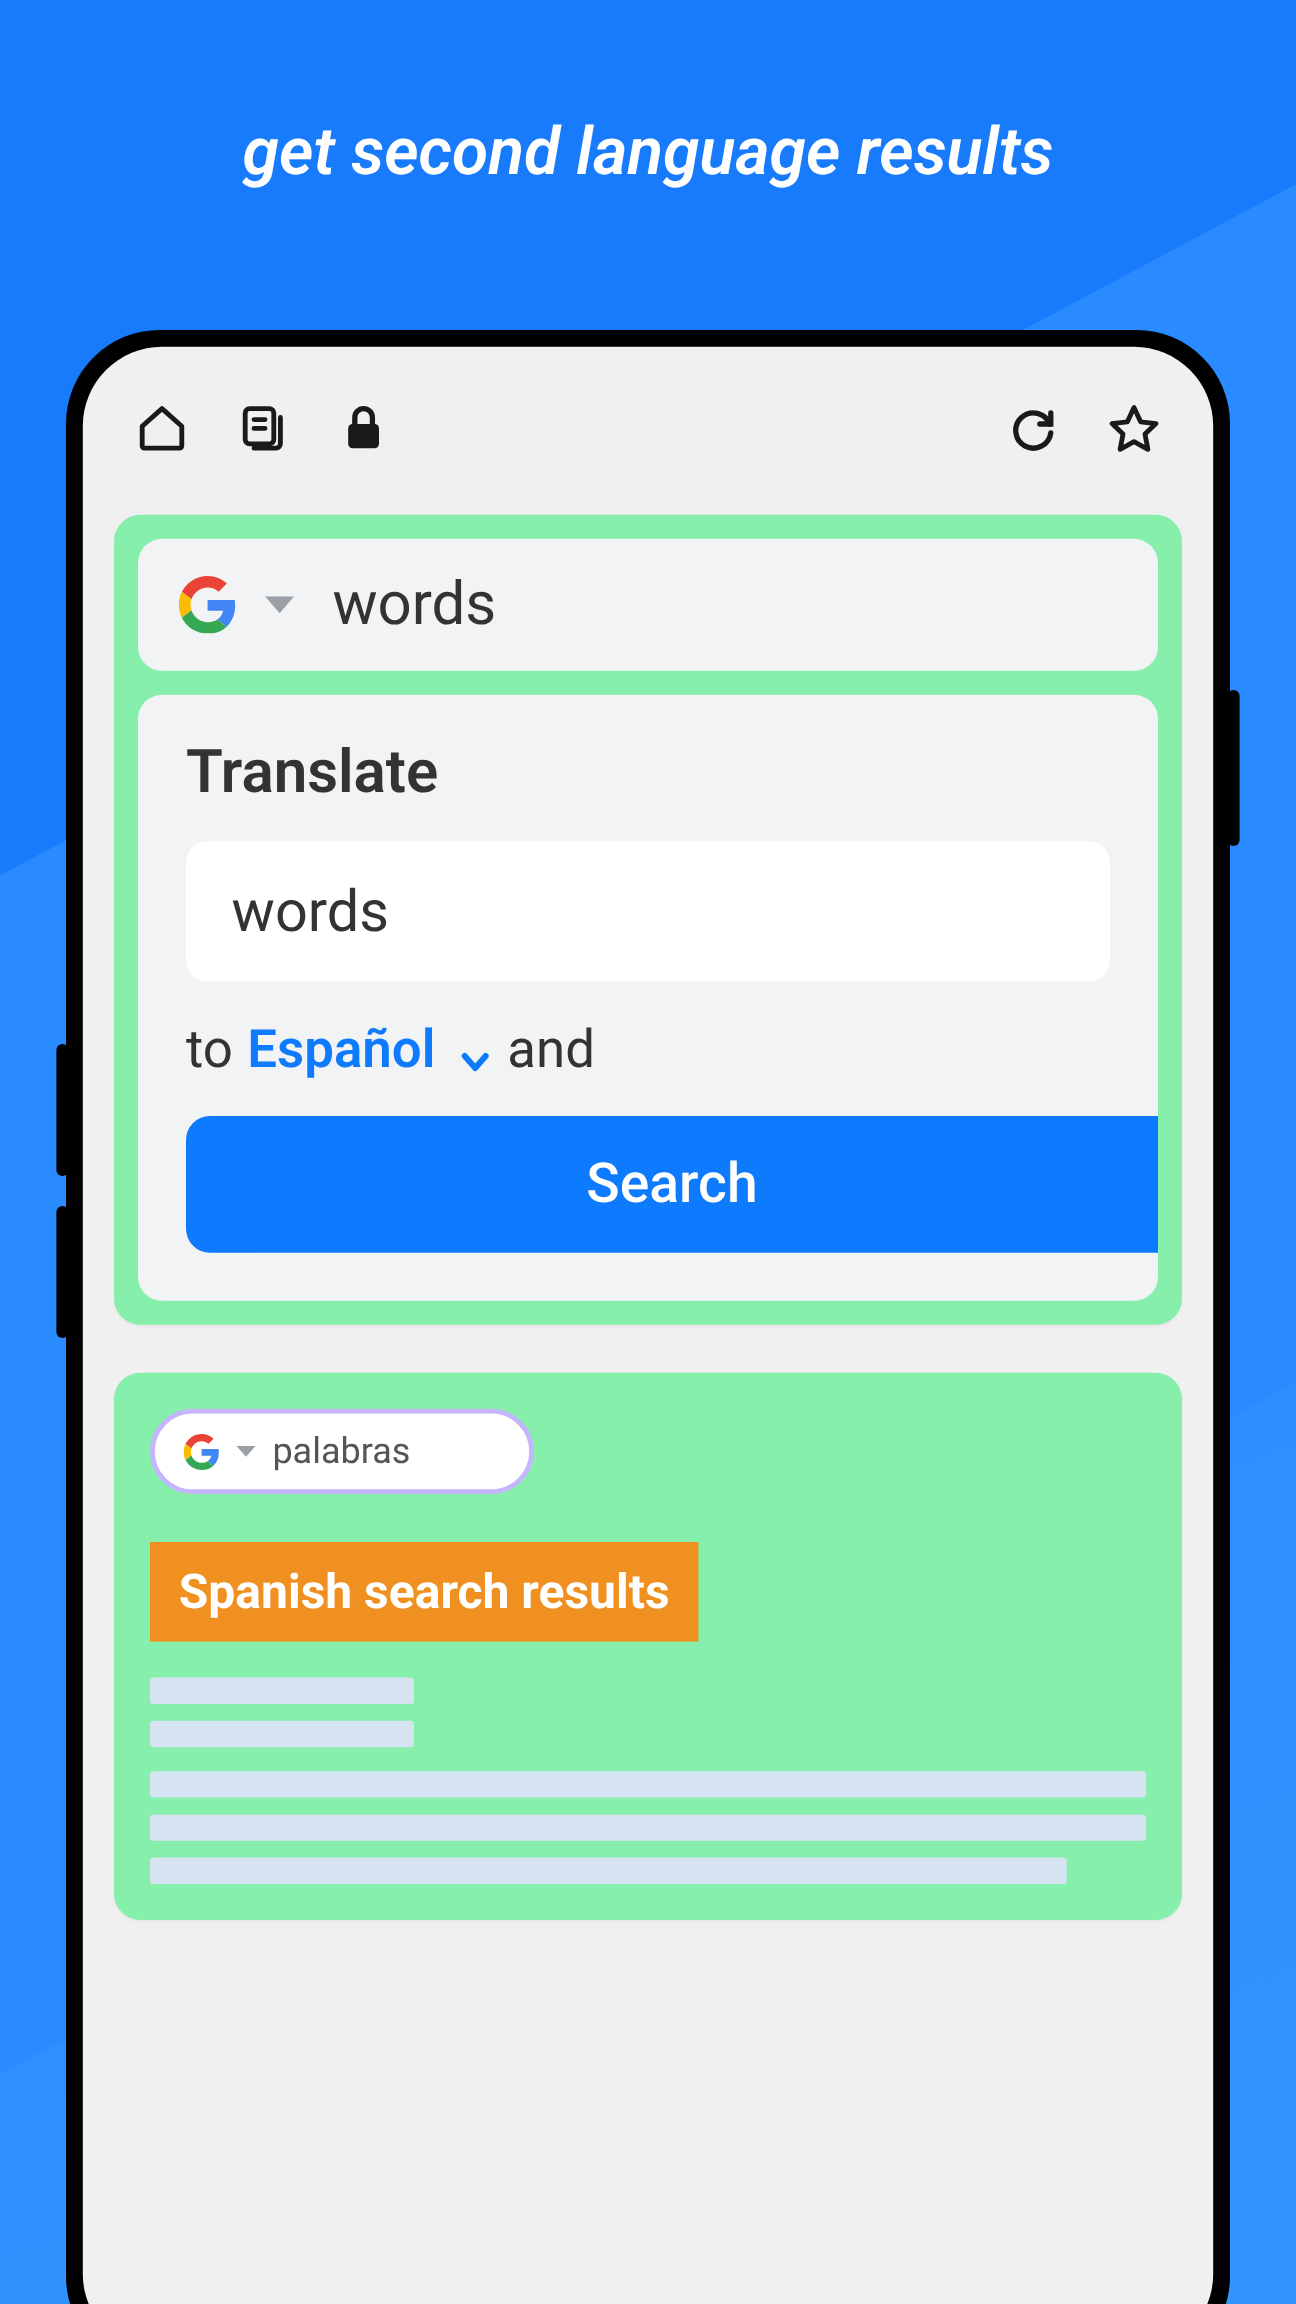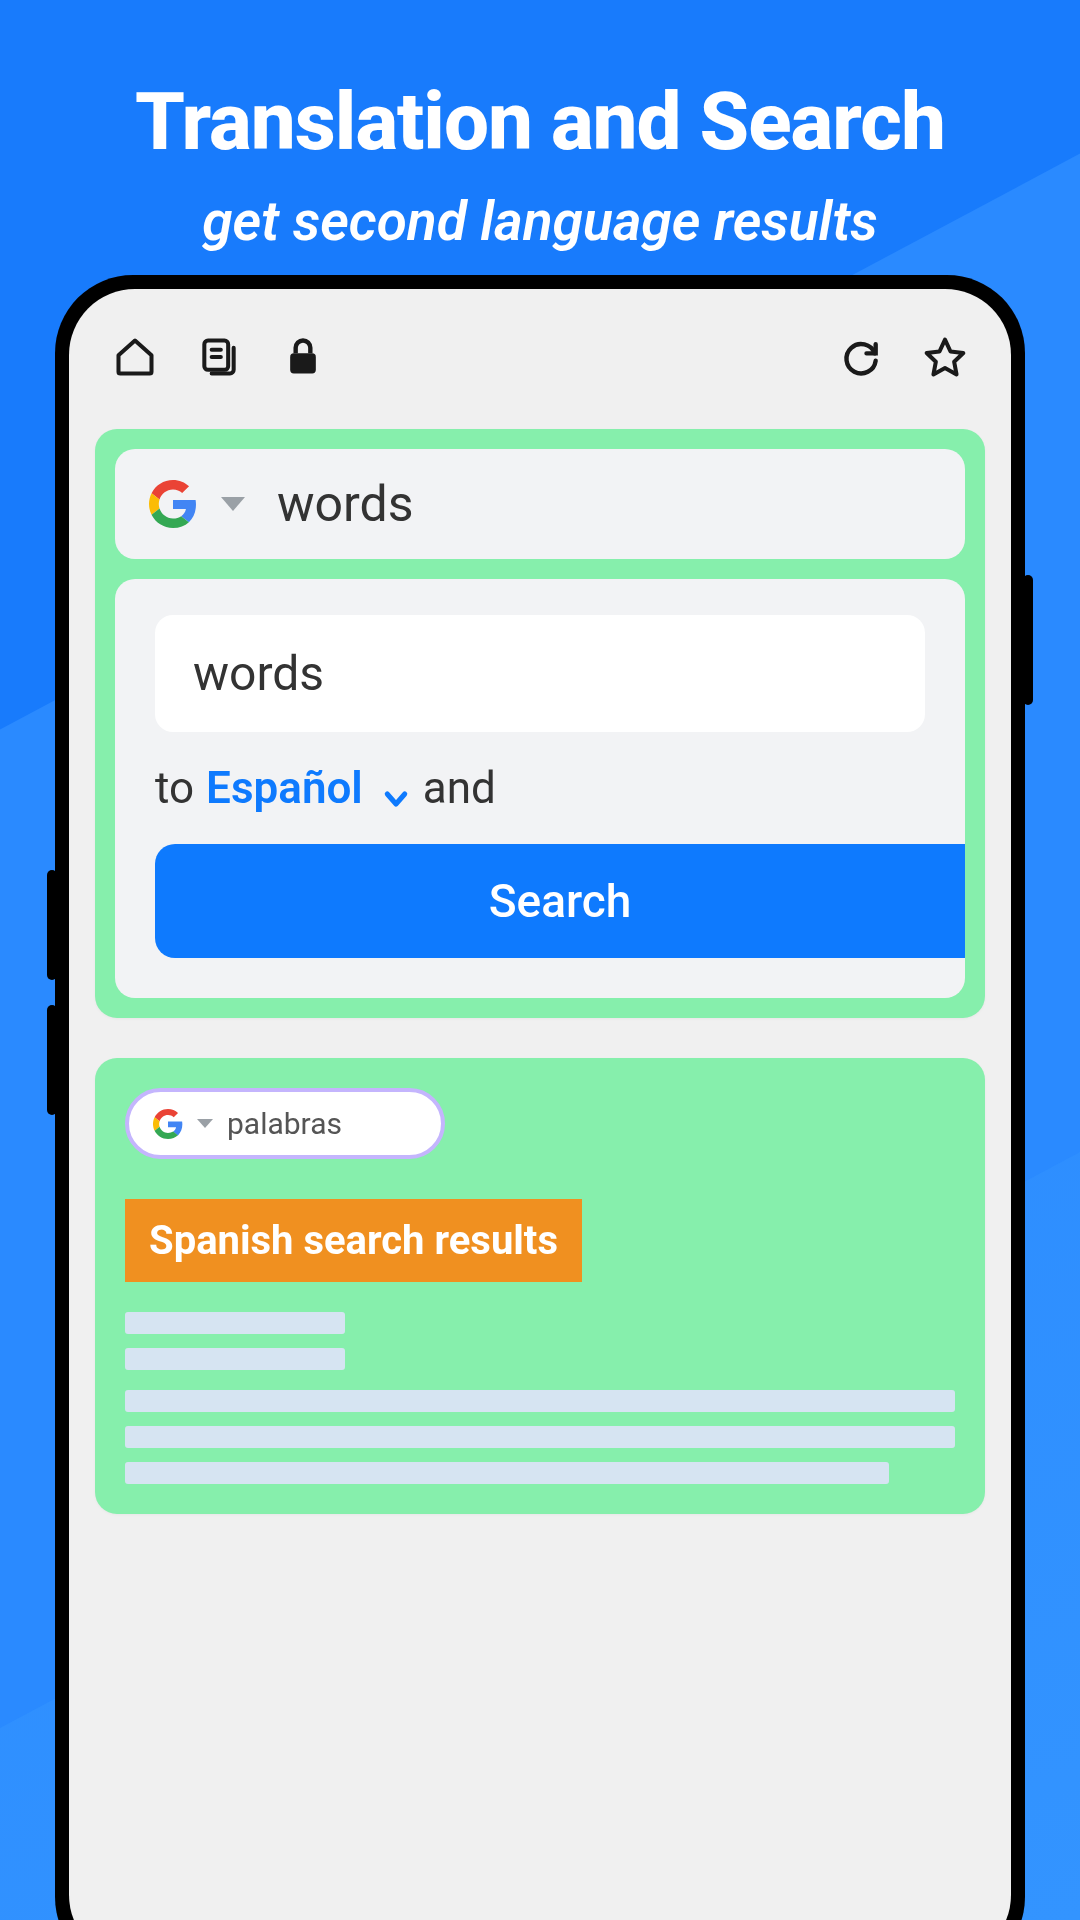--- a/index.html
+++ b/index.html
@@ -220,21 +220,20 @@
   .skel.full { width: 100%; }
   .skel-row-full { display: flex; flex-direction: column; gap: 14px; margin-top: 20px; }
 </style>
 </head>
 <body>
 
 <div class="bg-angle"></div>
 <div class="bg-angle2"></div>
 
 <div class="hero">
-  <h1>Translation and Search</h1>
   <h2>get second language results</h2>
 </div>
 
 <div class="phone">
   <div class="side-btn right1"></div>
   <div class="side-btn left1"></div>
   <div class="side-btn left2"></div>
 
   <div class="phone-inner">
 
@@ -283,20 +282,21 @@
                 <path fill="#4285F4" d="M46.98 24.55c0-1.57-.15-3.09-.38-4.55H24v9.02h12.94c-.58 2.96-2.26 5.48-4.78 7.18l7.73 6c4.51-4.18 7.09-10.36 7.09-17.65z"></path>
                 <path fill="#FBBC05" d="M10.53 28.59c-.48-1.45-.76-2.99-.76-4.59s.27-3.14.76-4.59l-7.98-6.19C.92 16.46 0 20.12 0 24c0 3.88.92 7.54 2.56 10.78l7.97-6.19z"></path>
                 <path fill="#34A853" d="M24 48c6.48 0 11.93-2.13 15.89-5.81l-7.73-6c-2.15 1.45-4.92 2.3-8.16 2.3-6.26 0-11.57-4.22-13.47-9.91l-7.98 6.19C6.51 42.62 14.62 48 24 48z"></path>
               </svg>
           </div>
           <div class="dd-tri"></div>
           <div class="search-text">words</div>
         </div>
 
         <div class="translate-card" style="position:relative;">
+          <div class="translate-title">Translate</div>
           <div class="translate-input">words</div>
           <div class="lang-line">
             <span>to</span>
             <span class="lang-select">
               <span>Español</span>
               <span class="chev">
                 <svg viewBox="0 0 24 24" fill="none" stroke="#0e7afe" stroke-width="4" stroke-linecap="round" stroke-linejoin="round">
                     <polyline points="5 8 12 16 19 8"></polyline>
                   </svg>
               </span>

